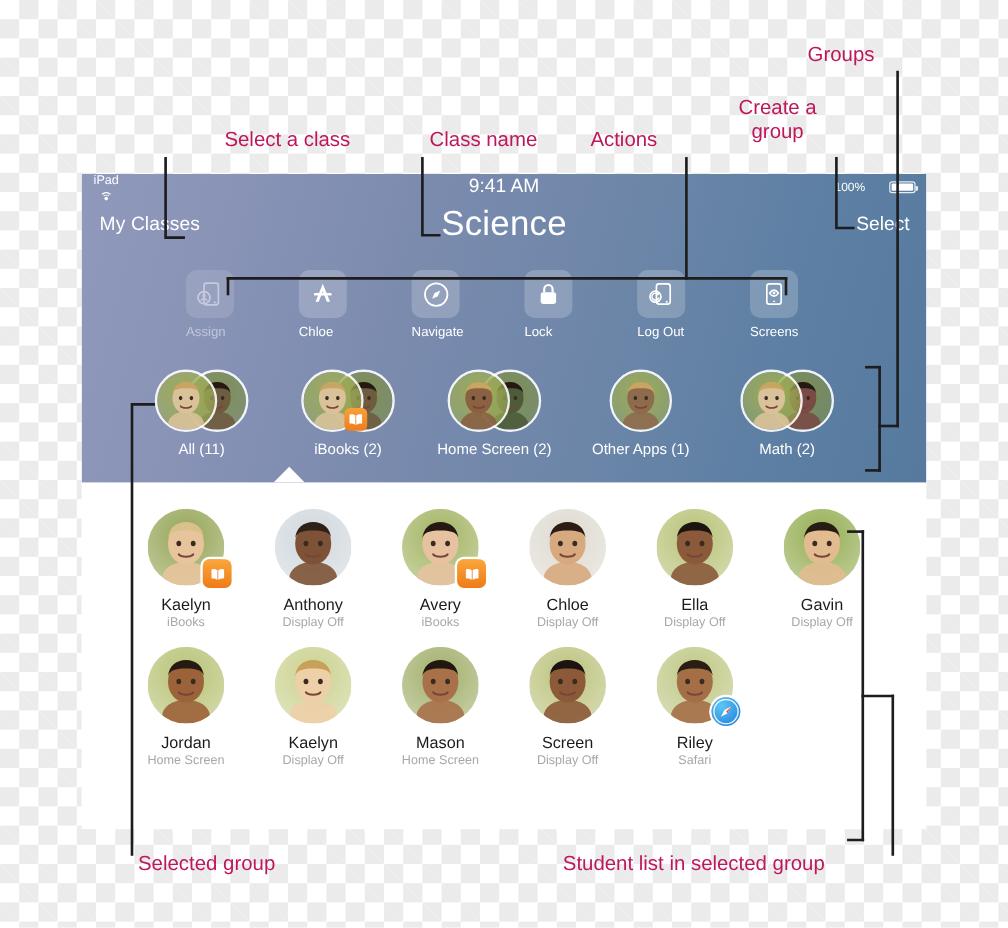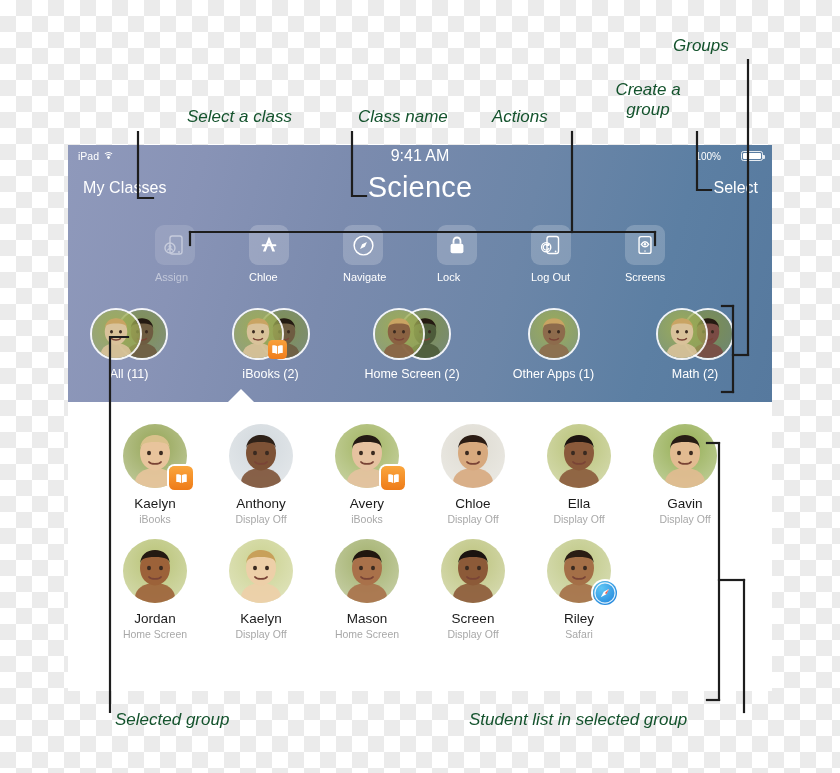--- a/index.html
+++ b/index.html
@@ -39,21 +39,21 @@
 
   
   .statusbar {
     position: relative;
     height: 22px;
     color: #ffffff;
     font-size: 10.5px;
     display: flex;
     align-items: center;
   }
-  .sb-left { position: absolute; left: 10px; display: flex; align-items: center; gap: 4px; }
+  .sb-left { position: absolute; left: 10px; display: flex; align-items: center; gap: 4px; flex-direction: column; }
   .sb-center { position: absolute; left: 0; right: 0; text-align: center; font-weight: normal; font-size: 16px; }
   .sb-right { position: absolute; right: 9px; display: flex; align-items: center; gap: 20px; font-size: 10px; }
 
   .wifi-ico { display:inline-block; width: 11px; height: 9px; position: relative; }
   .wifi-ico i {
     position:absolute; border: 1.4px solid #fff; border-bottom-color: transparent;
     border-left-color: transparent; border-right-color: transparent; border-radius: 50%;
   }
   .wifi-ico i:nth-child(1){ width: 11px; height: 11px; left:0; top:0; }
   .wifi-ico i:nth-child(2){ width: 7px; height: 7px; left:2px; top:2px; }
@@ -103,21 +103,21 @@
   .tb-item.dim .tb-icon { background: rgba(255,255,255,0.13); }
   .tb-label {
     margin-top: 6px; color: #ffffff; font-size: 11px; white-space: nowrap;
   }
   .tb-item.dim .tb-label { color: rgba(255,255,255,0.48); }
   .tb-item.dim svg { opacity: .45; }
 
   
   .groups {
     position: absolute; left: 0; right: 16px; top: 163px;
-    display: flex; justify-content: space-between; align-items: flex-start; gap: 12px;
+    display: flex; justify-content: center; align-items: flex-start; gap: 0px;
   }
   .grp {
     width: 122px; display:flex; flex-direction: column; align-items:center; position: relative;
   }
   .grp-stack { position: relative; width: 78px; height: 52px; }
   .grp-av {
     position: absolute; top: 0; width: 52px; height: 52px; border-radius: 50%;
     border: 2px solid rgba(255,255,255,.9); overflow: hidden;
   }
   .grp-av.back { left: 26px; z-index: 1; }
@@ -159,23 +159,22 @@
   .stu-badge.safari {
     background: radial-gradient(circle at 35% 30%, #5fc6f5, #1578d6);
     border-radius: 50%;
   }
   .stu-name { margin-top: 8px; font-size: 13.5px; color:#1b1b1b; font-weight: 500; }
   .stu-status { margin-top: 2px; font-size: 10.5px; color:#a8a8a8; }
 
   
   #anno { position: absolute; inset: 0; z-index: 20; pointer-events: none; }
   .ann-label {
-    position: absolute; font-size: 17px; color: #14532d; white-space: nowrap;
+    position: absolute; font-size: 17px; color: #be185d; white-space: nowrap;
     line-height: 1.15;
-    font-style: italic;
   }
   .ann-label.c { text-align: center; }
   svg.lines { position:absolute; inset:0; width:840px; height:773px; }
 </style>
 </head>
 <body>
 
 <div id="device">
 
   <div id="device-header">

